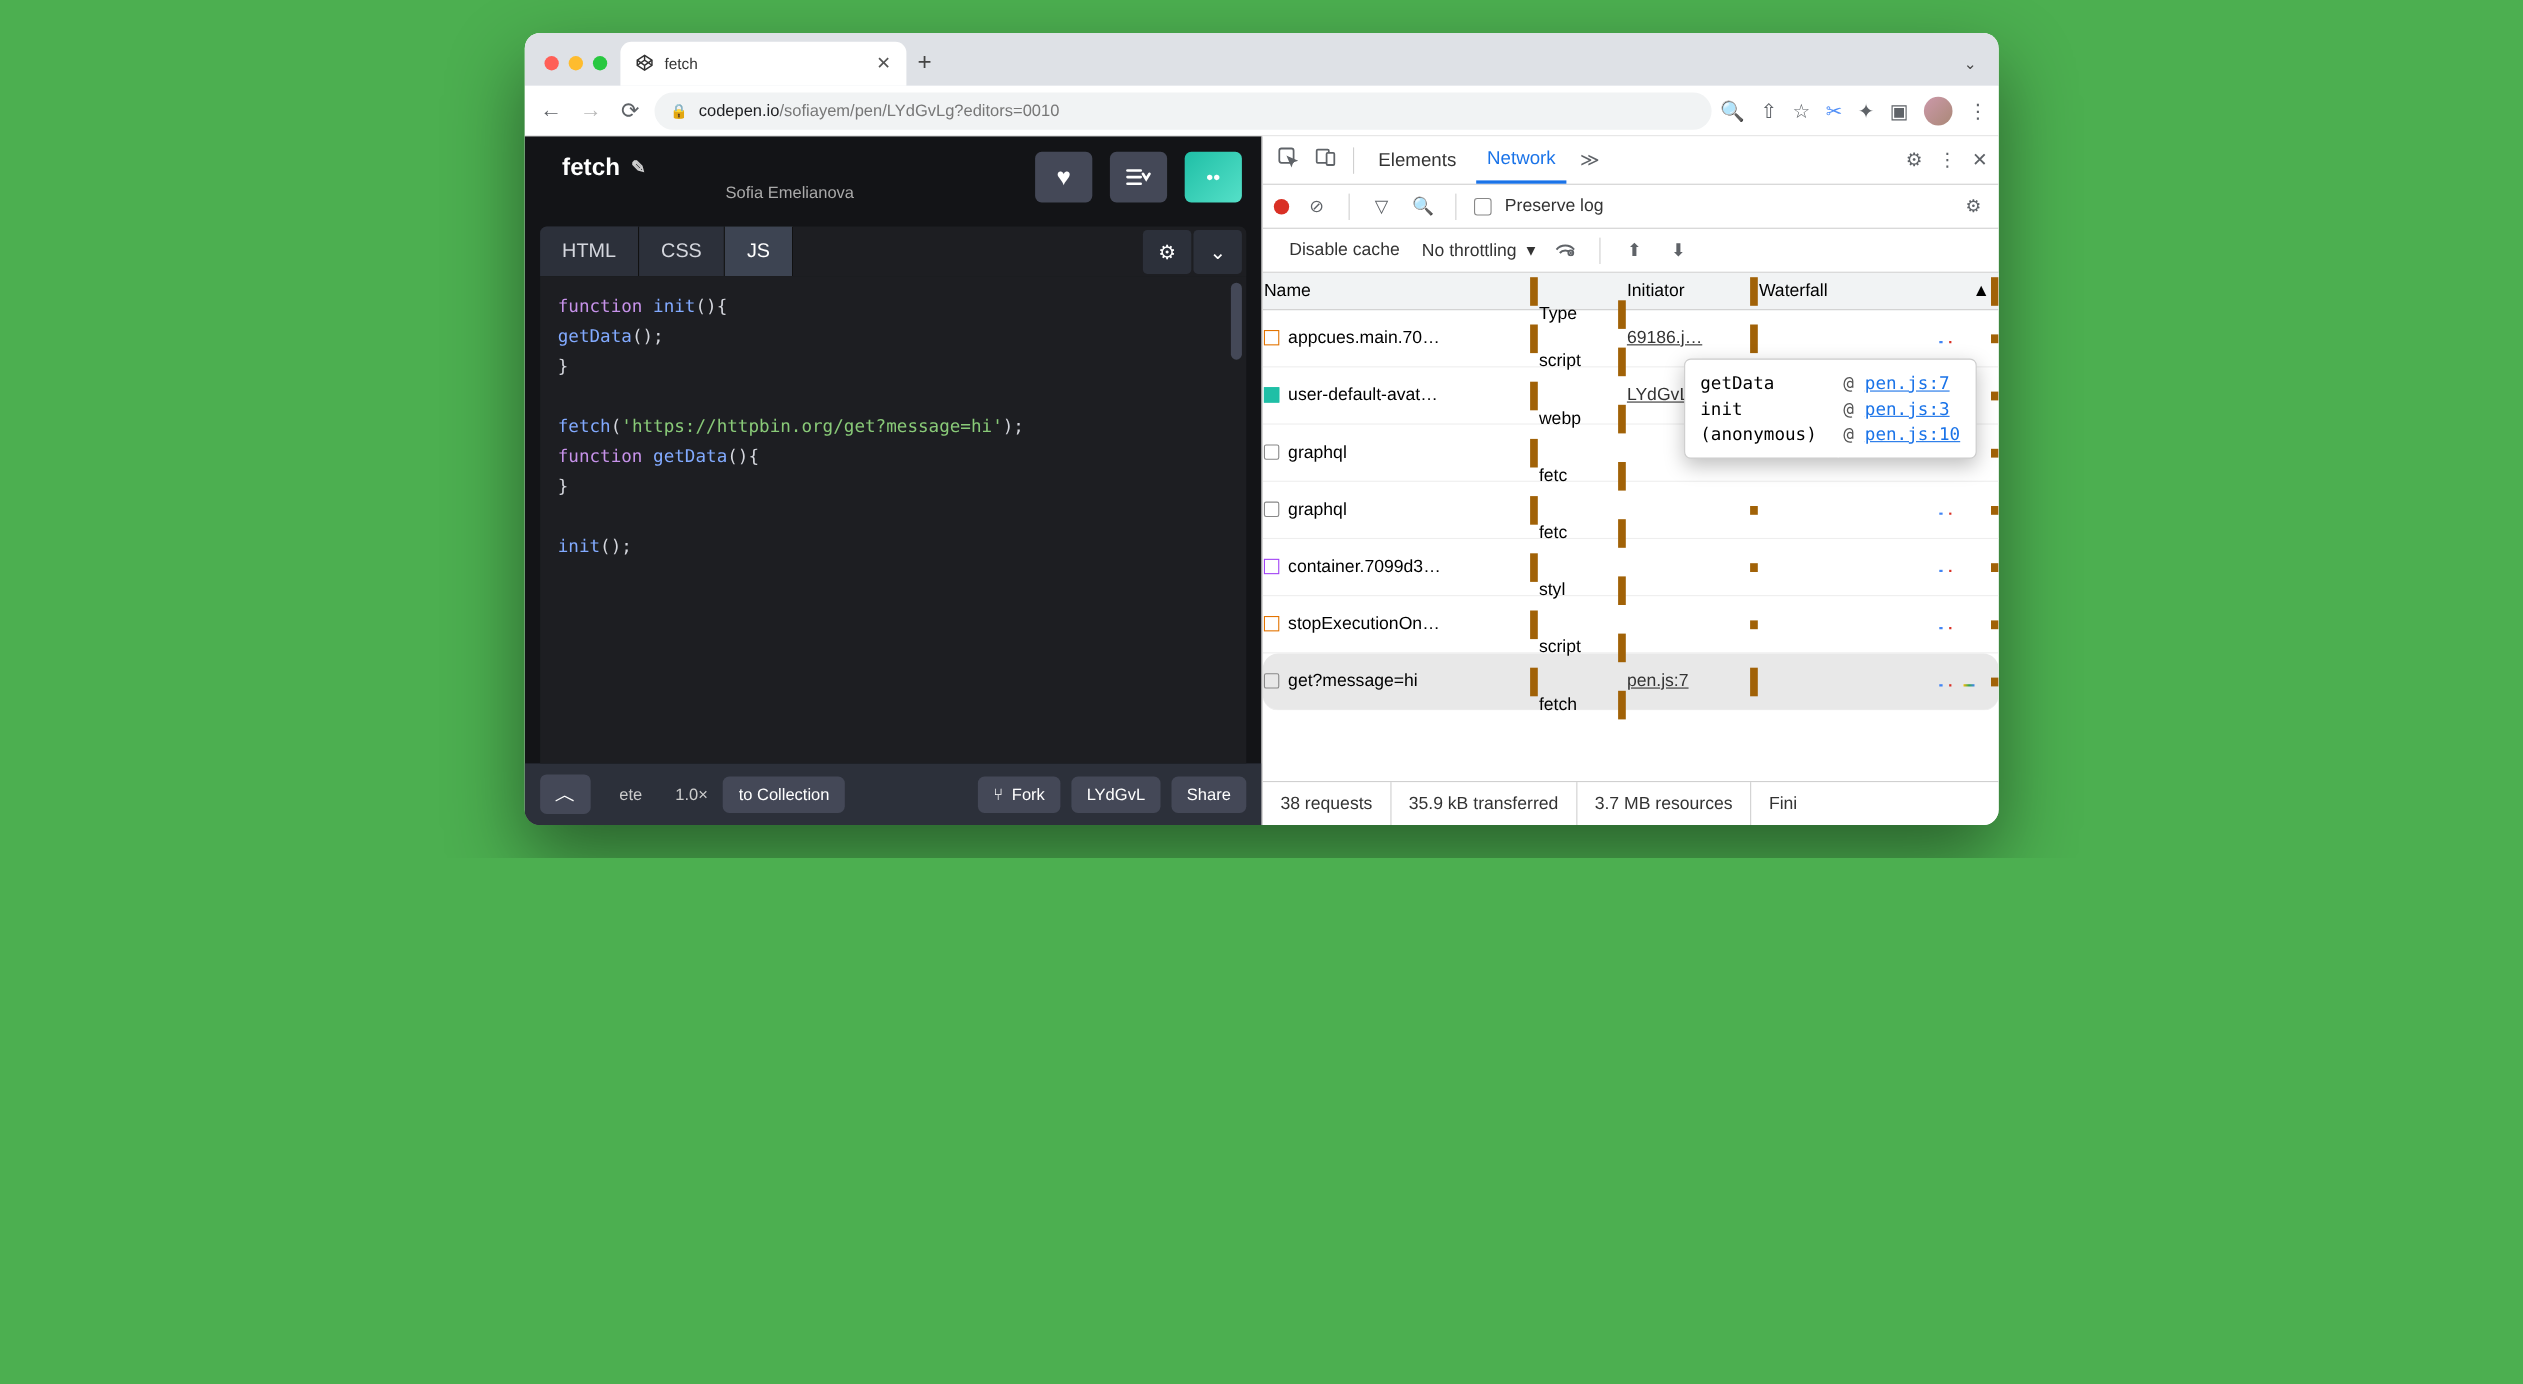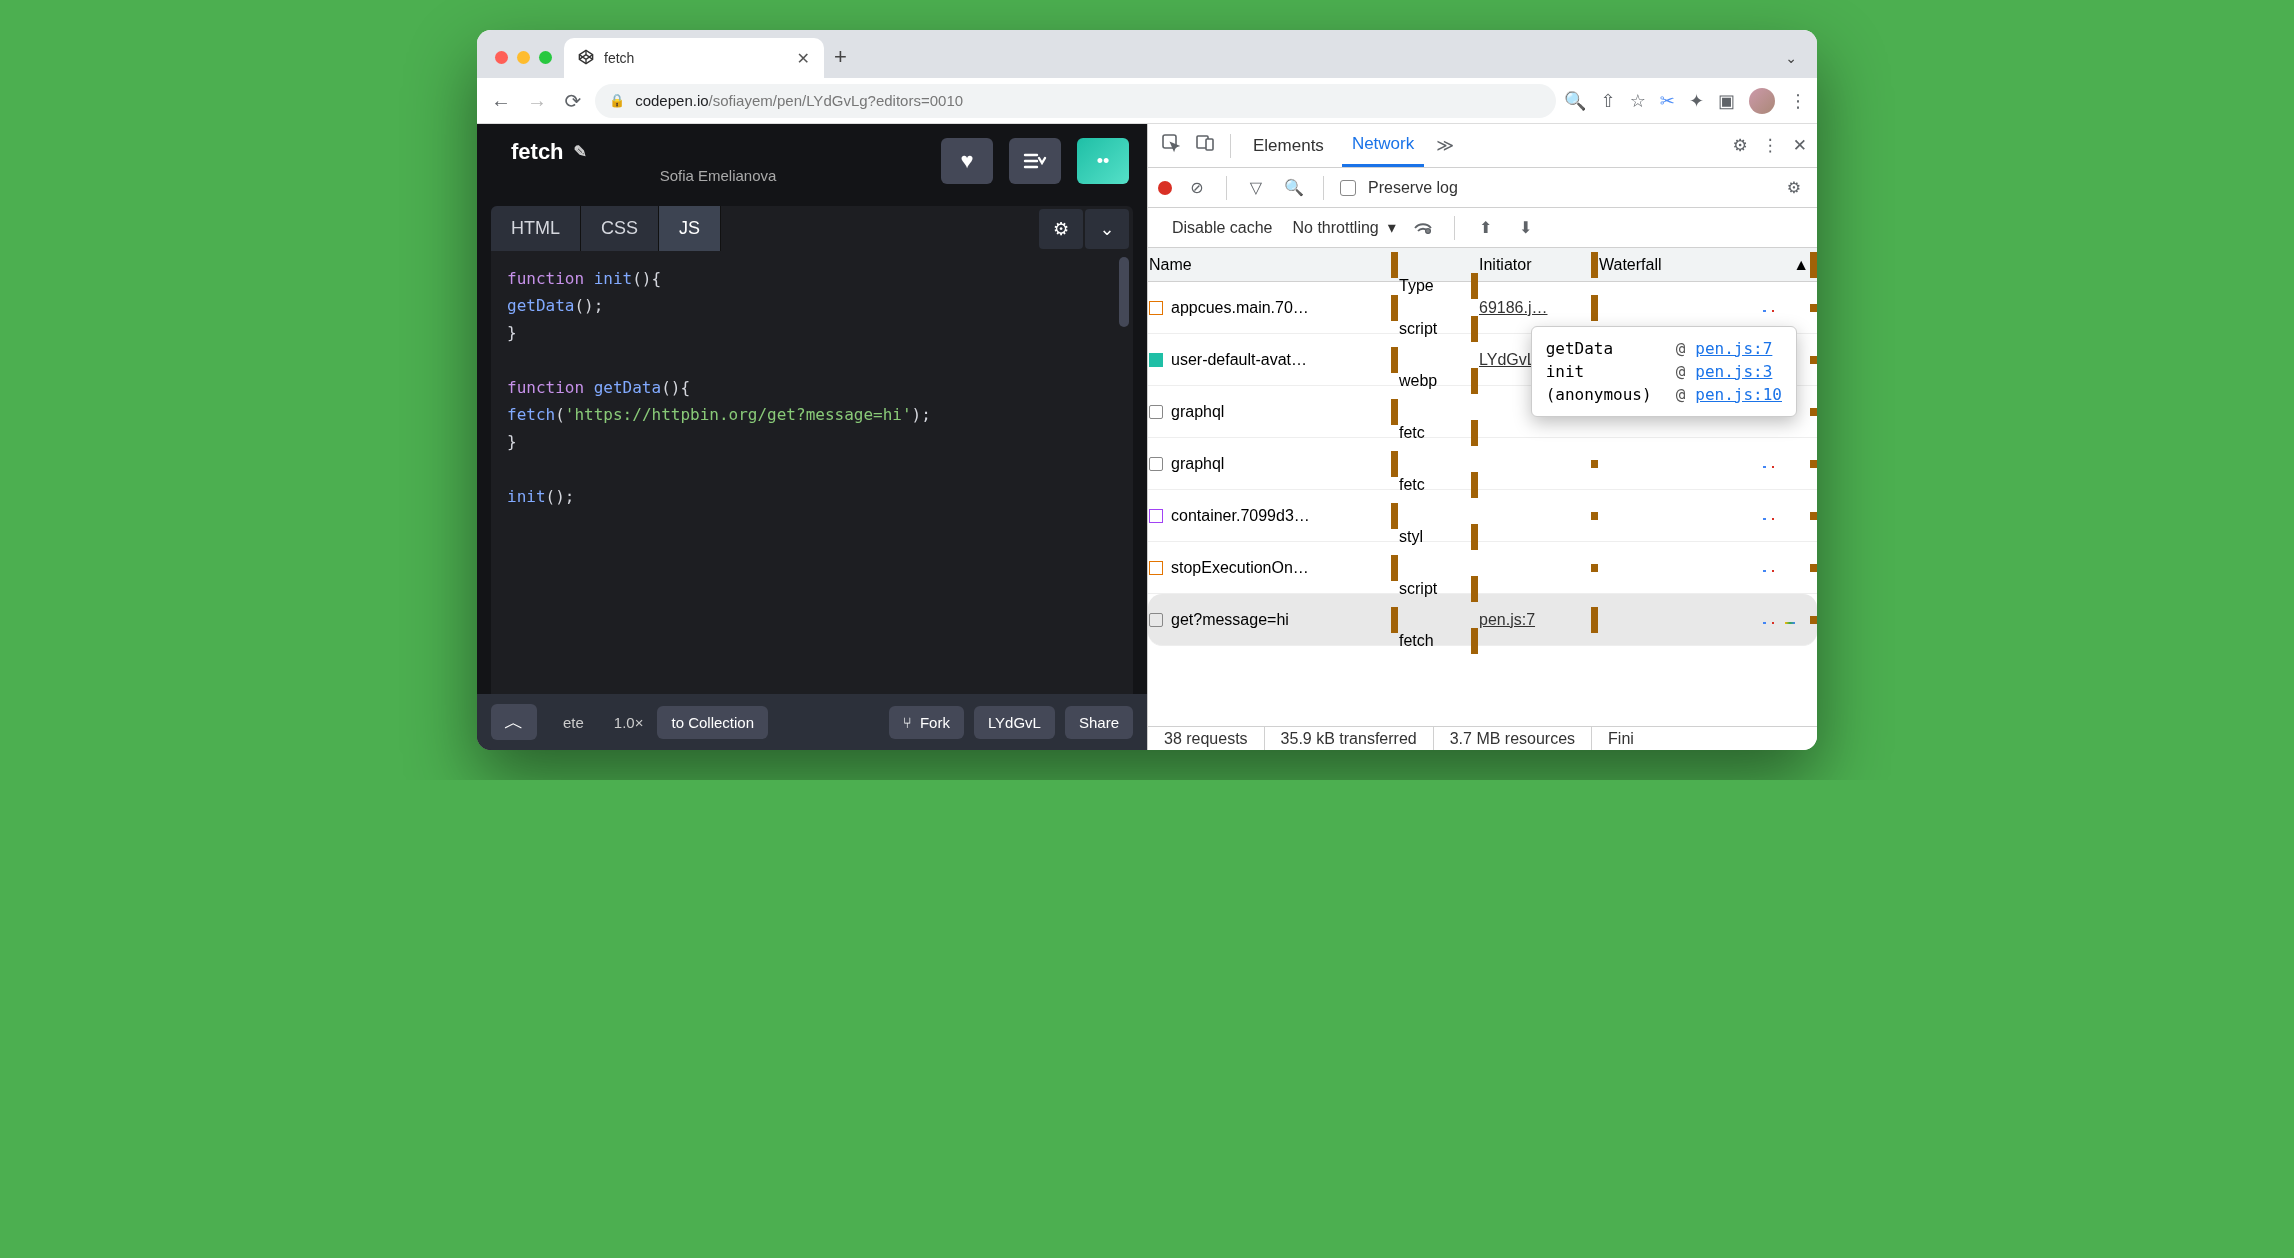--- a/index.html
+++ b/index.html
@@ -90,21 +90,21 @@
   .wf-bar{position:absolute;top:6px;height:22px;}
   .tooltip {
     position:absolute; top:78px; right:20px; background:#fff; border:1px solid #ccc; border-radius:6px;
     box-shadow:0 6px 18px rgba(0,0,0,.25); padding:10px 14px; font-family:ui-monospace,Menlo,monospace; font-size:16px; z-index:5;
   }
   .tooltip-row{display:flex;gap:10px;padding:2px 0;}
   .tooltip-row .at{color:#555;}
   .tooltip-row a{color:#1a73e8;text-decoration:underline;cursor:pointer;}
   .tooltip::after{content:"";position:absolute;bottom:-9px;left:130px;border:9px solid transparent;border-top-color:#fff;}
   
-  .dt-status{height:24px;border-top:1px solid #d0d0d0;display:flex;align-items:center;font-size:16px;color:#333;}
+  .dt-status{height:40px;border-top:1px solid #d0d0d0;display:flex;align-items:center;font-size:16px;color:#333;}
   .dt-status > div{padding:0 16px;border-right:1px solid #d0d0d0;height:100%;display:flex;align-items:center;}
 </style>
 </head>
 <body>
 
 <div class="window">
 
   <div class="tabstrip">
     <div class="traffic">
       <div class="dot red"></div>
@@ -183,22 +183,22 @@
           <div class="sq">⌄</div>
         </div>
       </div>
 
       <div class="code" id="code-block">
         <div class="scrollbar"></div>
       <div><span class="kw">function </span><span class="fn">init</span><span class="plain">(){</span></div>
           <div><span class="plain">  </span><span class="fn">getData</span><span class="plain">();</span></div>
           <div><span class="plain">}</span></div>
           <div>&nbsp;</div>
+          <div><span class="plain">  </span><span class="fn">fetch</span><span class="plain">(</span><span class="str">'https://httpbin.org/get?message=hi'</span><span class="plain">);</span></div>
           <div><span class="kw">function </span><span class="fn">getData</span><span class="plain">(){</span></div>
-          <div><span class="plain">  </span><span class="fn">fetch</span><span class="plain">(</span><span class="str">'https://httpbin.org/get?message=hi'</span><span class="plain">);</span></div>
           <div><span class="plain">}</span></div>
           <div>&nbsp;</div>
           <div><span class="fn">init</span><span class="plain">();</span></div>
         </div>
 
       <div class="cp-footer">
         <div class="up-arrow">︿</div>
         <span class="seg">ete</span>
         <span class="seg">1.0×</span>
         <div class="cp-footbtn">

